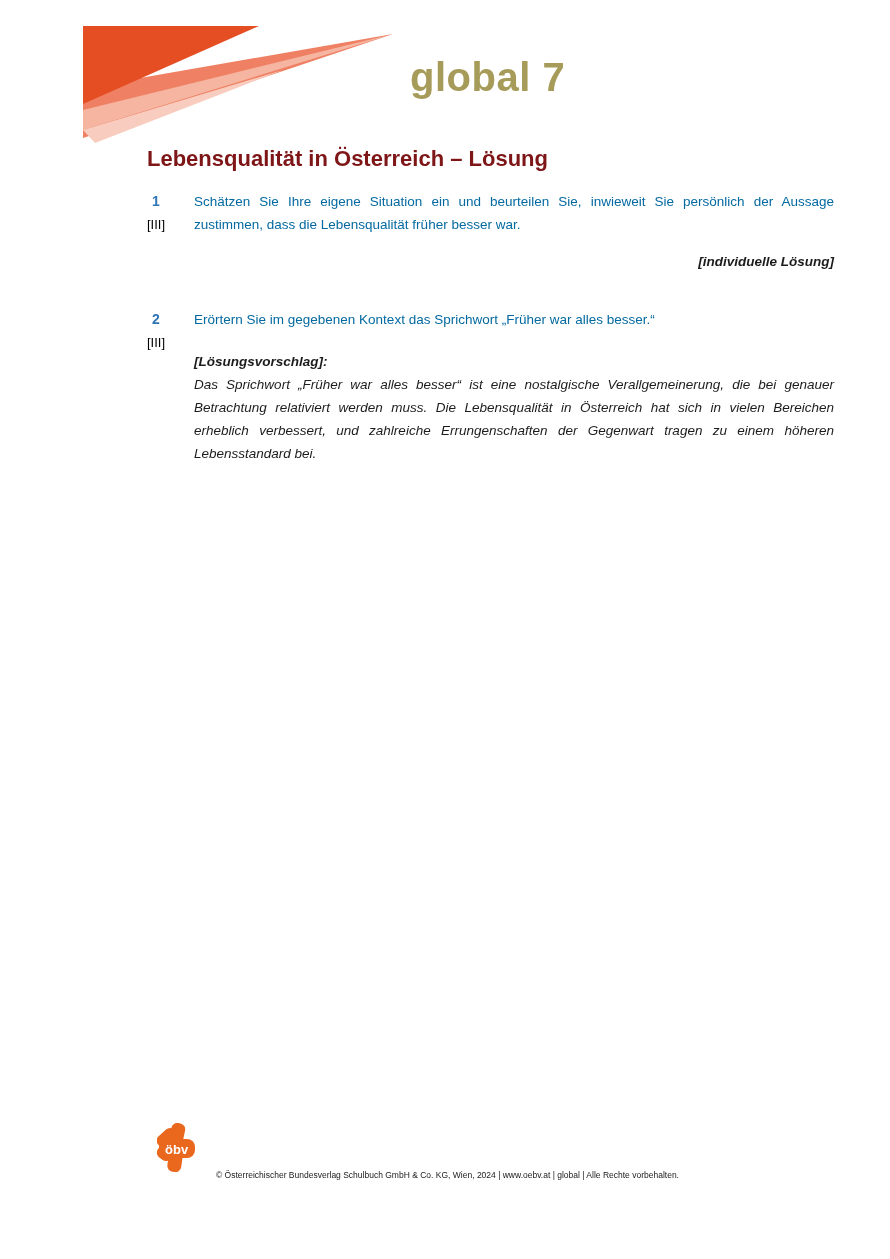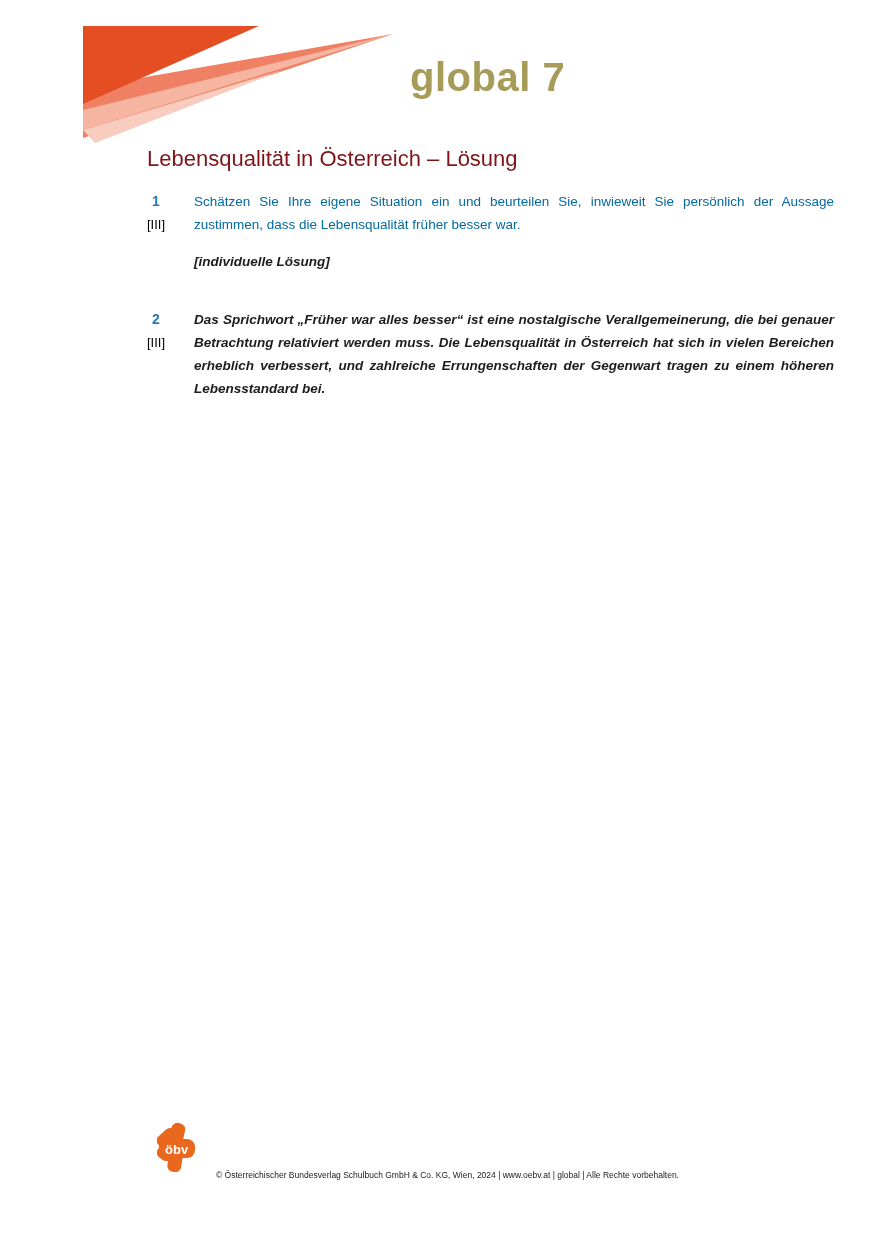--- a/index.html
+++ b/index.html
@@ -33,21 +33,21 @@
     font-weight: bold;
     color: #A69B58;
     letter-spacing: 0.5px;
     white-space: nowrap;
   }
   .page-title {
     position: absolute;
     left: 107px;
     top: 146px;
     font-size: 22px;
-    font-weight: normal;
+    font-weight: bold;
     color: #7E1517;
     white-space: nowrap;
   }
   
   .task {
     position: absolute;
     left: 107px;
     width: 687px;
     display: flex;
     align-items: flex-start;
@@ -78,32 +78,33 @@
     line-height: 23px;
     text-align: justify;
     color: #0369a1;
   }
   .solution-single {
     margin-top: 14px;
     font-size: 13.5px;
     line-height: 23px;
     font-weight: bold;
     font-style: italic;
+    text-align: right;
   }
   .solution-label {
     margin-top: 19px;
     font-size: 13.5px;
     line-height: 23px;
     font-weight: bold;
     font-style: italic;
   }
   .solution-text {
     font-size: 13.5px;
     line-height: 23px;
-    font-weight: bold;
+    font-weight: normal;
     font-style: italic;
     text-align: justify;
   }
   
   .obv-logo {
     position: absolute;
     left: 117px;
     top: 1123px;
     width: 40px;
     height: 50px;
@@ -154,20 +155,22 @@
       <div class="solution-single">[individuelle Lösung]</div>
     </div>
   </div>
 
   <div class="task task-2">
     <div class="num-col">
       <div class="task-number">2</div>
       <div class="task-level">[III]</div>
     </div>
     <div class="content-col">
+      <div class="prompt">Erörtern Sie im gegebenen Kontext das Sprichwort „Früher war alles besser.“</div>
+      <div class="solution-label">[Lösungsvorschlag]:</div>
       <div class="solution-text">Das Sprichwort „Früher war alles besser“ ist eine nostalgische Verallgemeinerung, die bei genauer Betrachtung relativiert werden muss. Die Lebensqualität in Österreich hat sich in vielen Bereichen erheblich verbessert, und zahlreiche Errungenschaften der Gegenwart tragen zu einem höheren Lebensstandard bei.</div>
     </div>
   </div>
 
   <svg class="obv-logo" viewBox="0 0 40 50" aria-hidden="true">
     <g fill="#EA671E">
       <rect x="13" y="0" width="14" height="24" rx="6" transform="rotate(12 20 12)"></rect>
       <rect x="-1" y="8" width="22" height="14" rx="6" transform="rotate(-42 10 15)"></rect>
       <rect x="0" y="24" width="16" height="13" rx="6" transform="rotate(35 8 30)"></rect>
       <rect x="11" y="28" width="14" height="21" rx="6" transform="rotate(8 18 38)"></rect>

